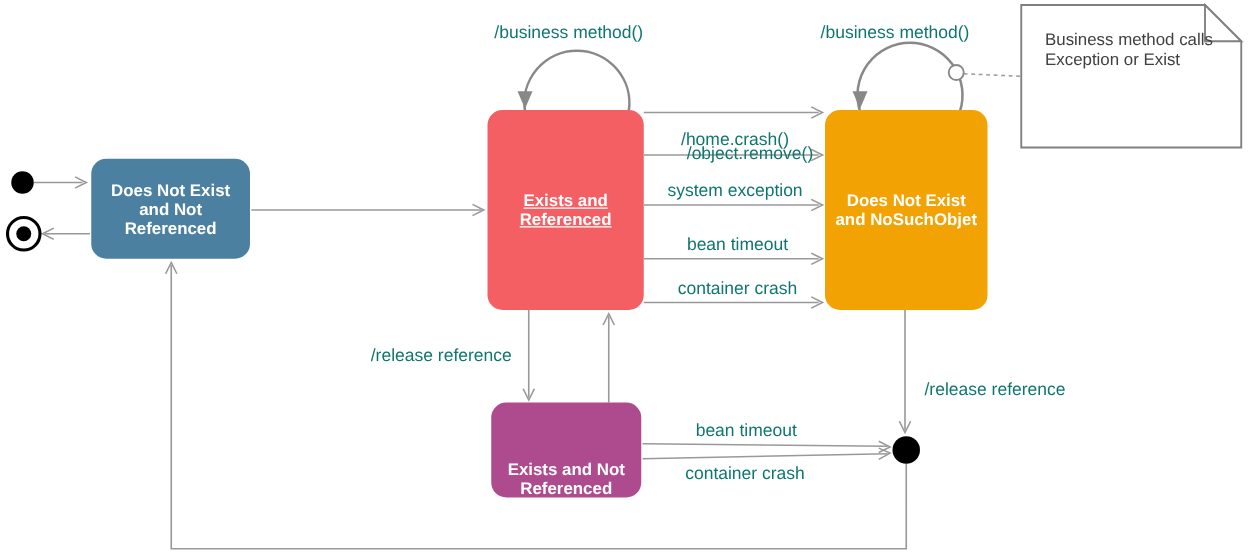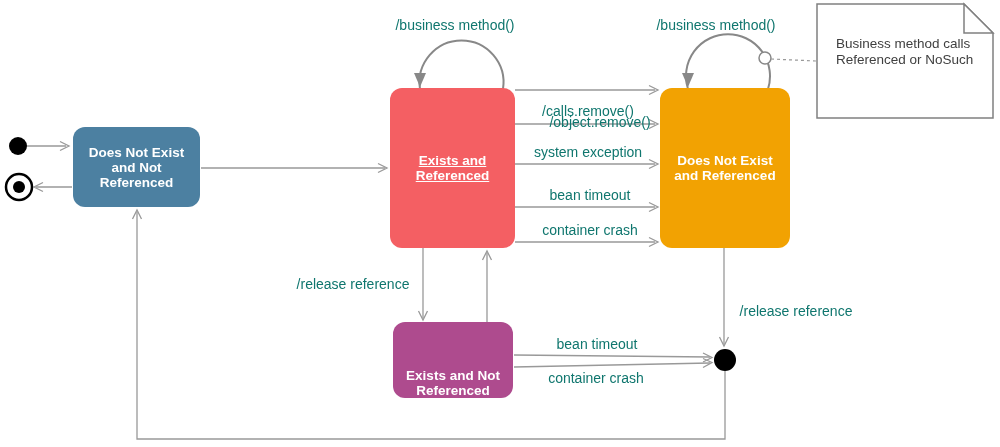--- a/index.html
+++ b/index.html
@@ -113,38 +113,38 @@
     <span>Referenced</span>
   </div>
 
   <div class="state" style="left: 390px; top: 88px; width: 125px; height: 160px; background-color: rgb(244, 95, 99); text-decoration: underline;">
     <span>Exists and</span>
     <span>Referenced</span>
   </div>
 
   <div class="state" style="left: 660px; top: 88px; width: 130px; height: 160px; background-color: rgb(242, 162, 2);">
     <span>Does Not Exist</span>
-    <span>and Referenced</span>
+    <span>and NoSuchObjet</span>
   </div>
 
   <div class="state" style="left: 393px; top: 322px; width: 120px; height: 76px; background-color: rgb(174, 75, 142); justify-content: flex-end;">
     <span>Exists and Not</span>
     <span>Referenced</span>
   </div>
 
   <div class="label" style="left:455px; top:25px;">/business method()</div>
   <div class="label" style="left:716px; top:25px;">/business method()</div>
   <div class="label" style="left:600px; top:77px;margin-top:45px;">/object.remove()</div>
-  <div class="label" style="left:588px; top:111px;">/calls.remove()</div>
+  <div class="label" style="left:588px; top:111px;">/home.crash()</div>
   <div class="label" style="left:588px; top:152px;text-align:right;">system exception</div>
   <div class="label" style="left:590px; top:195px;">bean timeout</div>
   <div class="label" style="left:590px; top:230px;">container crash</div>
   <div class="label" style="left:353px; top:284px;">/release reference</div>
   <div class="label" style="left:796px; top:311px;">/release reference</div>
   <div class="label" style="left:597px; top:344px;">bean timeout</div>
   <div class="label" style="left:596px; top:378px;">container crash</div>
 
-  <div class="note-text" style="left:836px; top:36px; width:150px;">
+  <div class="note-text" style="left:836px; top:24px; width:150px;">
     <div>Business method calls</div>
-    <div>Referenced or NoSuch</div>
+    <div>Exception or Exist</div>
   </div>
 
 </div>
 
 </body></html>

